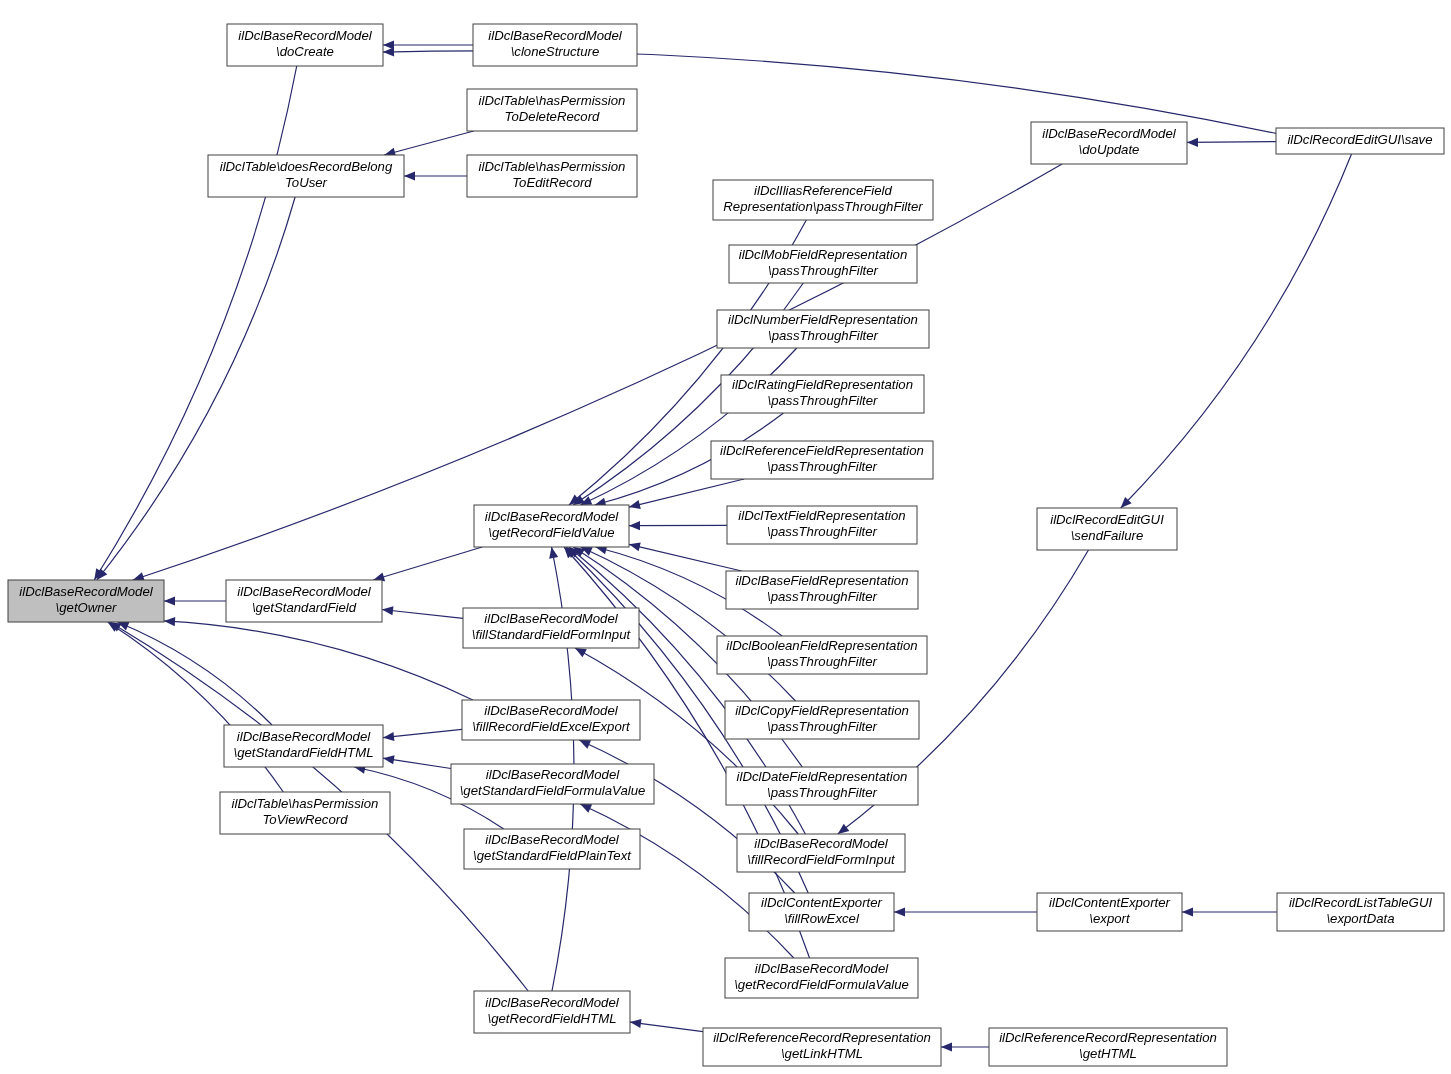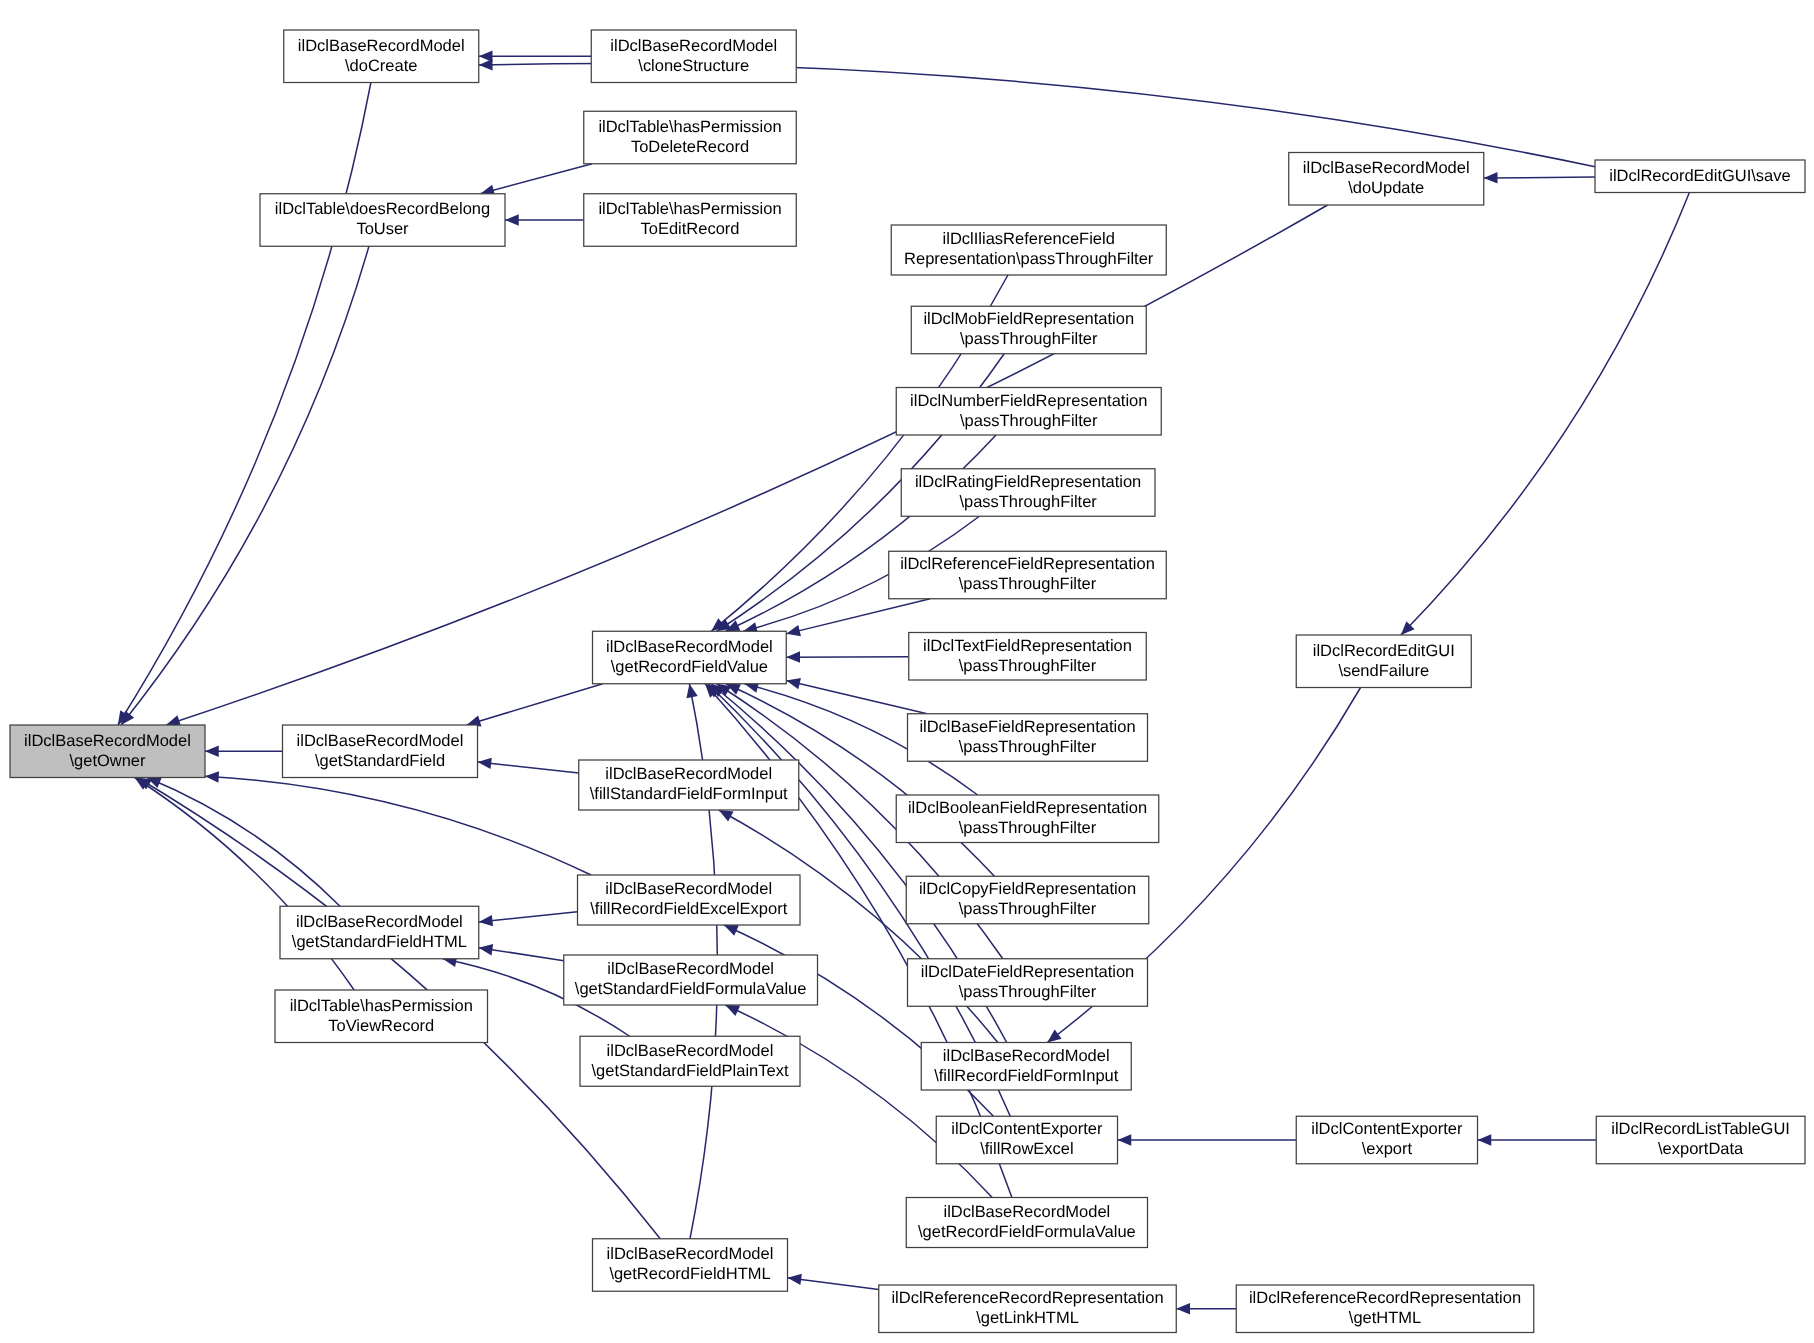--- a/index.html
+++ b/index.html
@@ -1,17 +1,17 @@
 <!DOCTYPE html>
 <html><head>
 <meta charset="utf-8">
 <style>
   html,body{margin:0;padding:0;background:#ffffff;}
   body{width:1451px;height:1074px;overflow:hidden;font-family:"Liberation Sans",sans-serif;}
-  #canvas{position:relative;width:1451px;height:828px;}
+  #canvas{position:relative;width:1451px;height:828px;font-style:italic;}
   svg{position:absolute;top:0;left:0;width:1451px;height:1074px;overflow:visible;}
   .node-label{
     font-family:"Liberation Sans",sans-serif;
     font-size:13.2px;
     fill:#000000;
     text-anchor:middle;
     dominant-baseline:middle;
   }
   .nbox{fill:#ffffff;stroke:#404040;stroke-width:1;}
   .nbox.hl{fill:#bfbfbf;stroke:#404040;stroke-width:1;}

